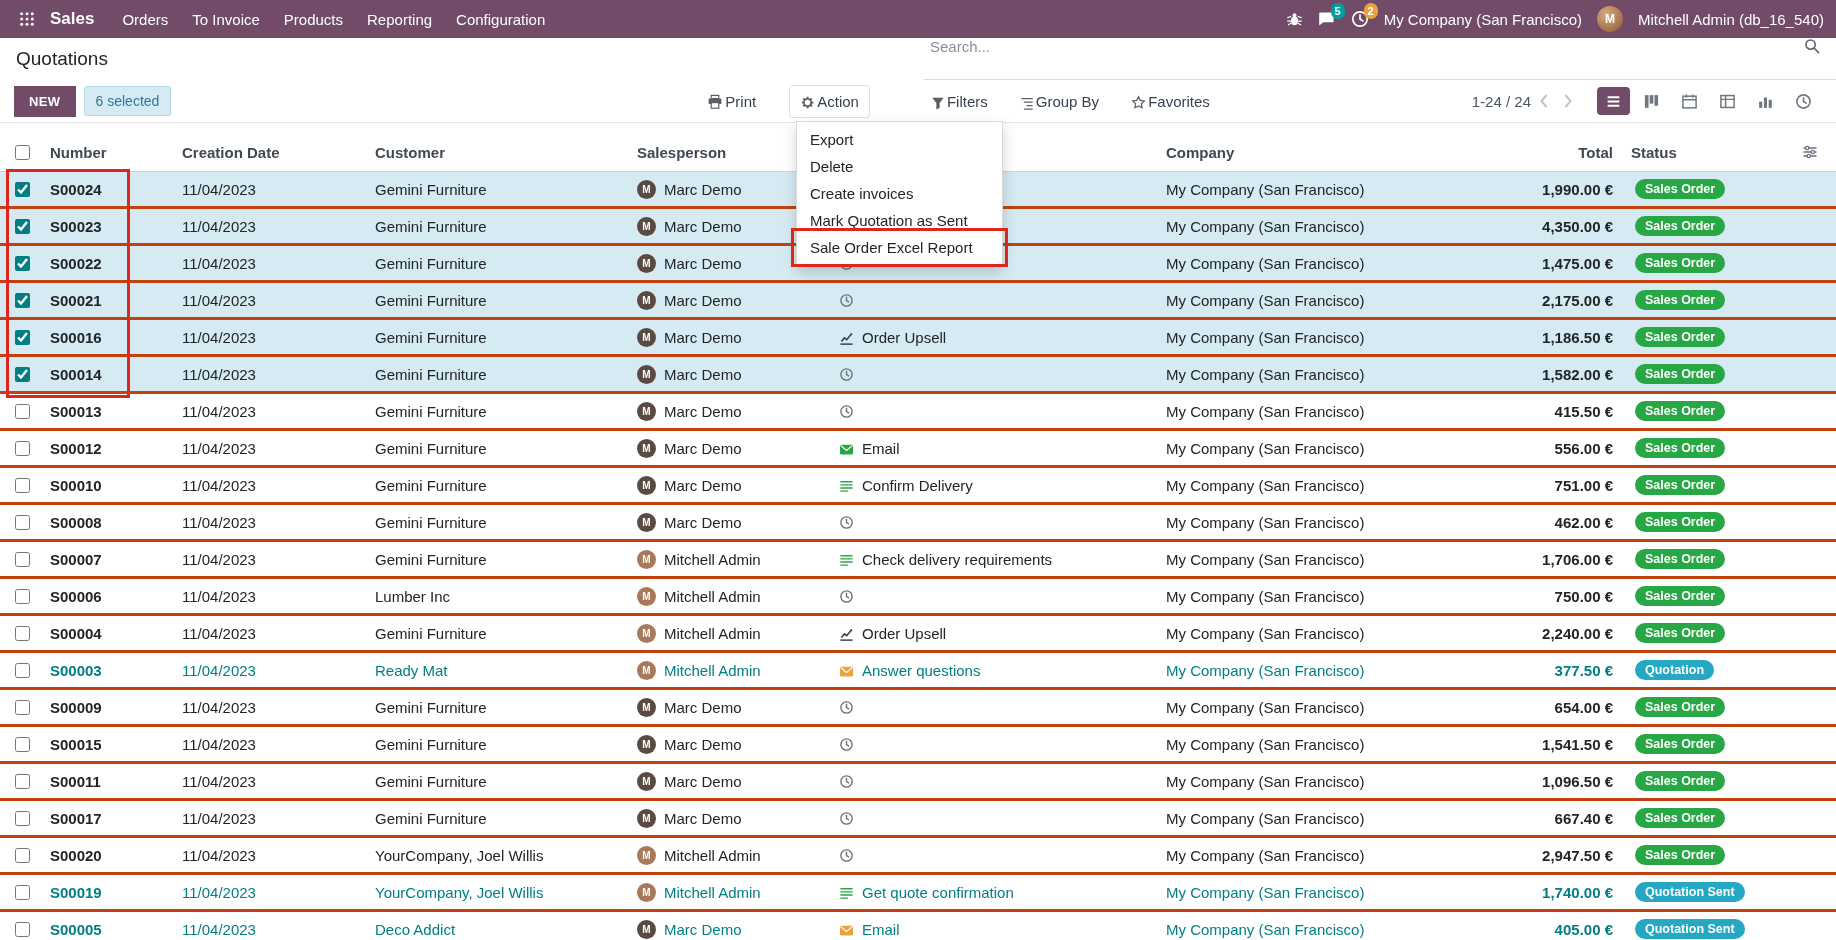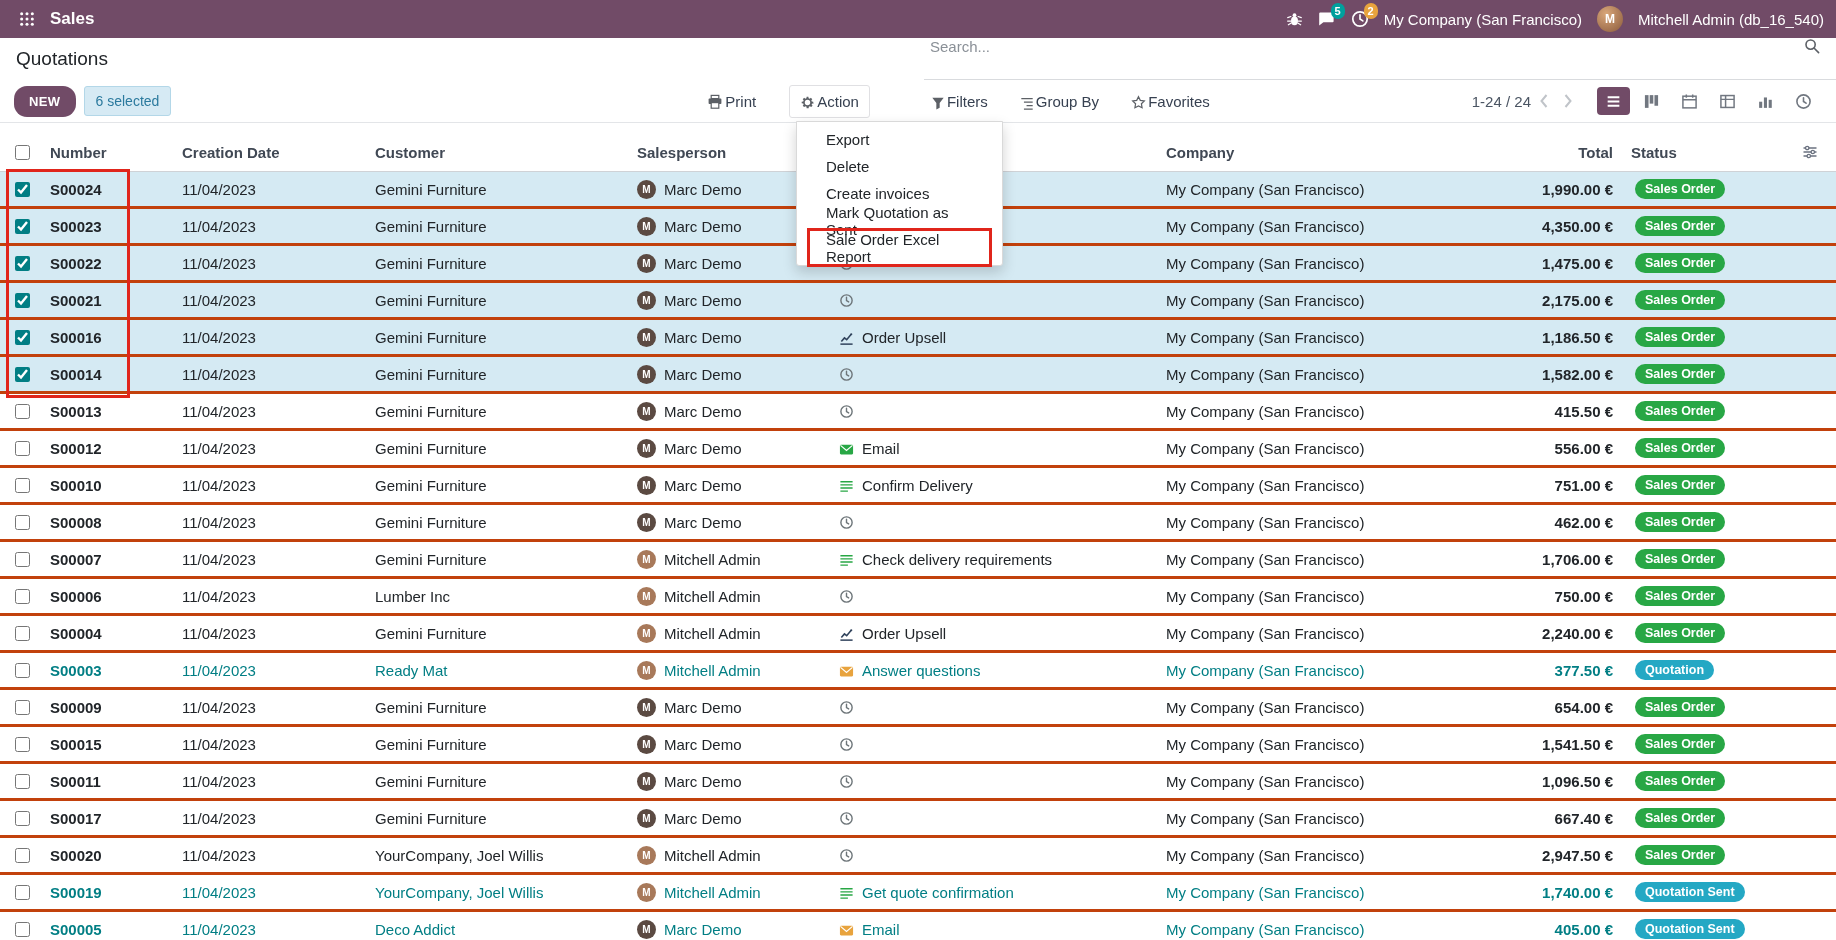--- a/index.html
+++ b/index.html
@@ -23,21 +23,21 @@
   
   .title-row{height:42px;display:flex;align-items:stretch;padding-left:16px}
   .page-title{font-size:19px;font-weight:500;align-self:center;color:#212529}
   .search-zone{margin-left:auto;width:912px;display:flex;align-items:flex-start;border-bottom:1px solid #d9dbde;padding:0 16px 0 6px;gap:8px}
   .search-input{flex:1;border:none;outline:none;font-size:15px;font-family:inherit;color:#495057;background:transparent}
   .search-input::placeholder{color:#8a9097}
   .search-zone .mag{color:#5c6066;display:flex;cursor:pointer}
 
   
   .control-row{height:43px;display:flex;align-items:center;padding:0 14px;border-bottom:1px solid #e3e5e8}
-  .btn-new{background:var(--primary,#714B67);color:#fff;border:none;font-size:13px;font-weight:700;letter-spacing:.4px;padding:8px 15px;border-radius:13px;cursor:pointer;font-family:inherit}
+  .btn-new{background:var(--primary,#714B67);color:#fff;border:none;font-size:13px;font-weight:700;letter-spacing:.4px;padding:8px 15px;border-radius:0;cursor:pointer;font-family:inherit}
   .selected-pill{margin-left:8px;background:#d6eaf4;color:#2b7a9e;border:1px solid #b3d7e8;font-size:14px;padding:6px 11px;border-radius:3px;white-space:nowrap}
   .ctl-btn{display:flex;align-items:flex-end;gap:2px;background:none;border:1px solid transparent;font-size:15px;font-family:Liberation Sans, sans-serif;color:#374151;cursor:pointer;padding:7px 10px;border-radius:3px;white-space:nowrap}
   .ctl-btn svg{color:#5c6066}
   .btn-print{margin-left:525px}
   .btn-action{margin-left:22px;border-color:#e0e0e3;background:#fff}
   .btn-filters{margin-left:50px}
   .btn-groupby{margin-left:10px}
   .btn-favorites{margin-left:10px}
   .pager{margin-left:auto;display:flex;align-items:center;color:#4b5563;white-space:nowrap}
   .pg-arrow{background:none;border:none;cursor:pointer;display:flex;align-items:center;padding:0 7px;color:#c0c4c9}
@@ -61,21 +61,21 @@
   .c-activity{display:flex;align-items:flex-end;gap:8px}
   .act-icon{display:flex;align-items:center;color:#6d7579}
   .act-icon .ic{width:15px;height:15px}
   .c-total{text-align:right;padding-right:12px;font-weight:600}
   .badge{display:inline-block;padding:3px 10px;border-radius:10px;font-size:12.5px;font-weight:700;color:#fff;margin-left:4px}
   .badge.success{background:var(--success,#28a745)}
   .badge.info{background:var(--info,#24a8c4)}
   .c-gear{display:flex;justify-content:flex-end;padding-right:18px;color:#6b7280;cursor:pointer}
 
   
-  .action-menu{position:absolute;left:796px;top:121px;width:207px;background:#fff;border:1px solid #d9d9d9;border-radius:0 0 3px 3px;box-shadow:0 6px 14px rgba(0,0,0,.18);padding:4px 16px;z-index:40}
+  .action-menu{position:absolute;left:796px;top:121px;width:207px;background:#fff;border:1px solid #d9d9d9;border-radius:0 0 3px 3px;box-shadow:0 6px 14px rgba(0,0,0,.18);padding:4px 0;z-index:40}
   .menu-item{height:27px;display:flex;align-items:center;padding:0 13px;font-size:15px;color:#212529;cursor:pointer}
   .menu-item.highlighted{outline:3px solid var(--annotation-red,#e0251b);outline-offset:3px}
 
   
   .annotation-rows{position:absolute;left:6px;top:169px;width:124px;height:229px;border:3px solid var(--annotation-red,#e0251b);z-index:30;pointer-events:none}
 </style>
 </head>
 <body>
 
 <header class="topbar">
@@ -86,20 +86,27 @@
         <circle cx="15" cy="3" r="1.7"></circle>
         <circle cx="3" cy="9" r="1.7"></circle>
         <circle cx="9" cy="9" r="1.7"></circle>
         <circle cx="15" cy="9" r="1.7"></circle>
         <circle cx="3" cy="15" r="1.7"></circle>
         <circle cx="9" cy="15" r="1.7"></circle>
         <circle cx="15" cy="15" r="1.7"></circle>
       </svg>
   </div>
   <div class="app-name">Sales</div>
+  <nav class="topbar-menus">
+      <div class="nav-item">Orders</div>
+      <div class="nav-item">To Invoice</div>
+      <div class="nav-item">Products</div>
+      <div class="nav-item">Reporting</div>
+      <div class="nav-item">Configuration</div>
+    </nav>
   <div class="topbar-right">
     <div class="icon-btn">
       <svg width="17" height="17" viewBox="0 0 16 16">
           <ellipse cx="8" cy="9.3" rx="3.3" ry="4.1" fill="#fff"></ellipse>
           <circle cx="8" cy="3.9" r="1.8" fill="#fff"></circle>
           <path d="M1.6 6.2l3-1M1.5 9.5h3.1M2.2 13l2.4-1.5M14.4 6.2l-3-1M14.5 9.5h-3.1M13.8 13l-2.4-1.5" stroke="#fff" stroke-width="1.1" fill="none" stroke-linecap="round"></path>
         </svg>
     </div>
     <div class="icon-btn">
       <svg width="18" height="18" viewBox="0 0 18 18" fill="#fff">

